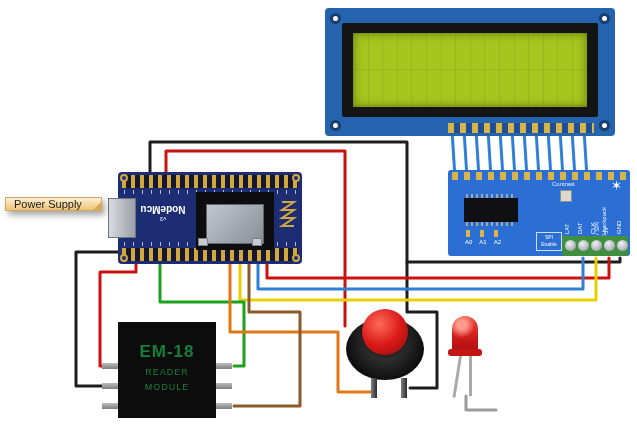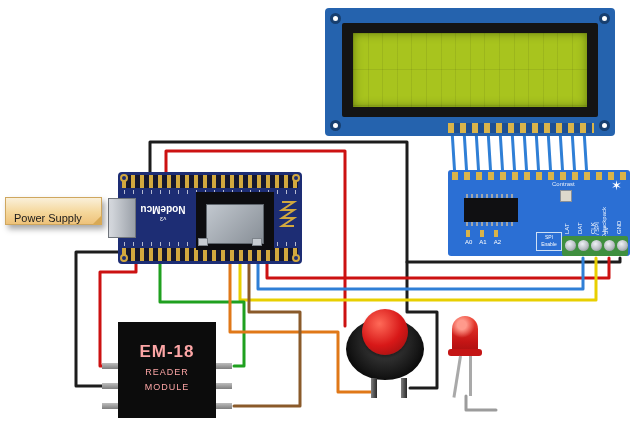--- a/index.html
+++ b/index.html
@@ -68,30 +68,30 @@
       text-align:center;line-height:1.3;padding-top:1px;}
   .bp-spi span{display:block;font-size:5px;color:#fff;}
   .bp-pinlabels{position:absolute;left:116px;top:42px;display:flex;gap:6px;height:22px;}
   .bp-pinlabels span{writing-mode:vertical-rl;transform:rotate(180deg);font-size:6px;color:#fff;width:7px;}
   .bp-term{position:absolute;left:114px;top:66px;width:66px;height:20px;background:#3f8f3f;border-radius:2px;}
   .screw{position:absolute;top:4px;width:11px;height:11px;border-radius:50%;
       background:radial-gradient(circle at 40% 35%,#eef1f4,#b9bec4 55%,#757a80);}
   .s1{left:3px;} .s2{left:16px;} .s3{left:29px;} .s4{left:42px;} .s5{left:55px;}
 
   
-  .note{left:5px;top:197px;width:97px;height:28px;z-index:2;
+  .note{left:5px;top:197px;width:97px;height:14px;z-index:2;
       background:linear-gradient(180deg,#faf0da 0%,#f5d79b 55%,#eec27a 100%);
       border:1px solid #cfa75f;box-shadow:3px 4px 6px rgba(0,0,0,.35);
-      display:flex;align-items:flex-end;padding-left:8px;}
+      display:flex;align-items:center;padding-left:8px;}
   .note span{font-size:11px;color:#1a1a1a;}
   .note::after{content:"";position:absolute;right:-1px;bottom:-1px;border-style:solid;
       border-width:0 0 10px 10px;border-color:transparent transparent #d8a955 transparent;}
 
   
-  .em{left:118px;top:322px;width:98px;height:96px;background:#0c0c0c;color:#fca5a5;text-align:center;z-index:2;}
+  .em{left:118px;top:322px;width:98px;height:96px;background:#0c0c0c;color:#15803d;text-align:center;z-index:2;}
   .em-title{margin-top:20px;font-size:17px;font-weight:bold;letter-spacing:1px;}
   .em-line{font-size:9px;letter-spacing:1px;margin-top:5px;}
   .em-pin{position:absolute;width:16px;height:6px;background:linear-gradient(180deg,#bdbdbd,#7e7e7e);}
   .ep-l{left:-16px;} .ep-r{right:-16px;}
   .ep-1{top:41px;} .ep-2{top:61px;} .ep-3{top:81px;}
 
   
   .btn-base{left:346px;top:318px;width:78px;height:62px;border-radius:50%;z-index:2;
       background:radial-gradient(circle at 50% 38%,#4a4a4a,#161616 62%,#000 85%);}
   .btn-cap{left:362px;top:309px;width:46px;height:46px;border-radius:50%;z-index:3;

